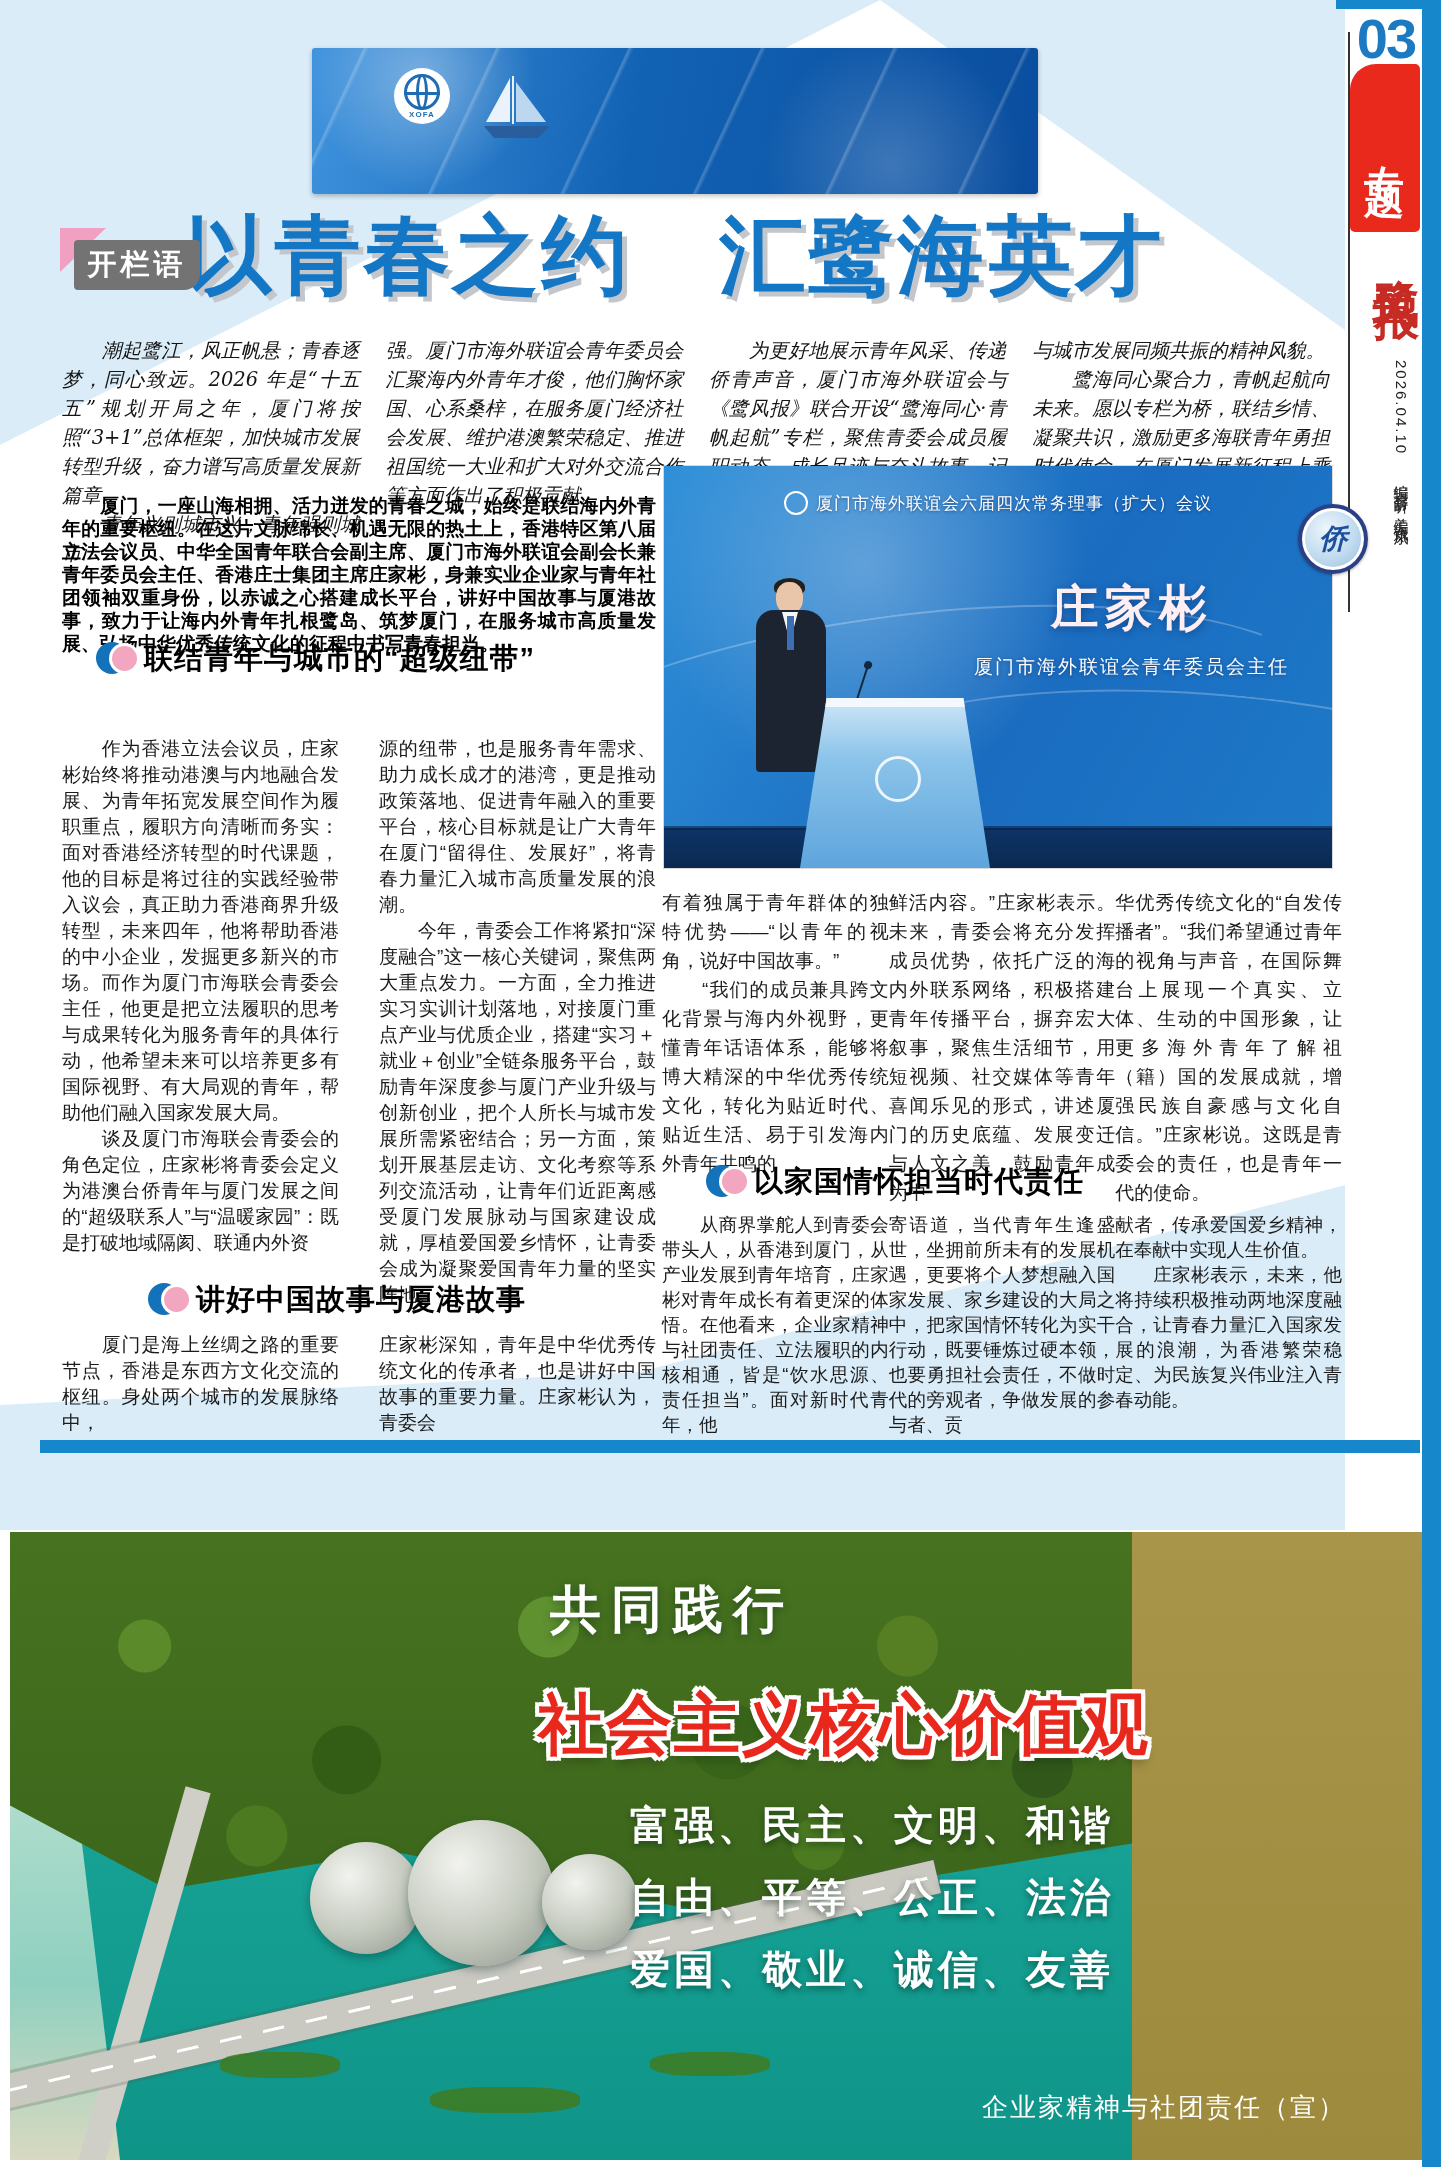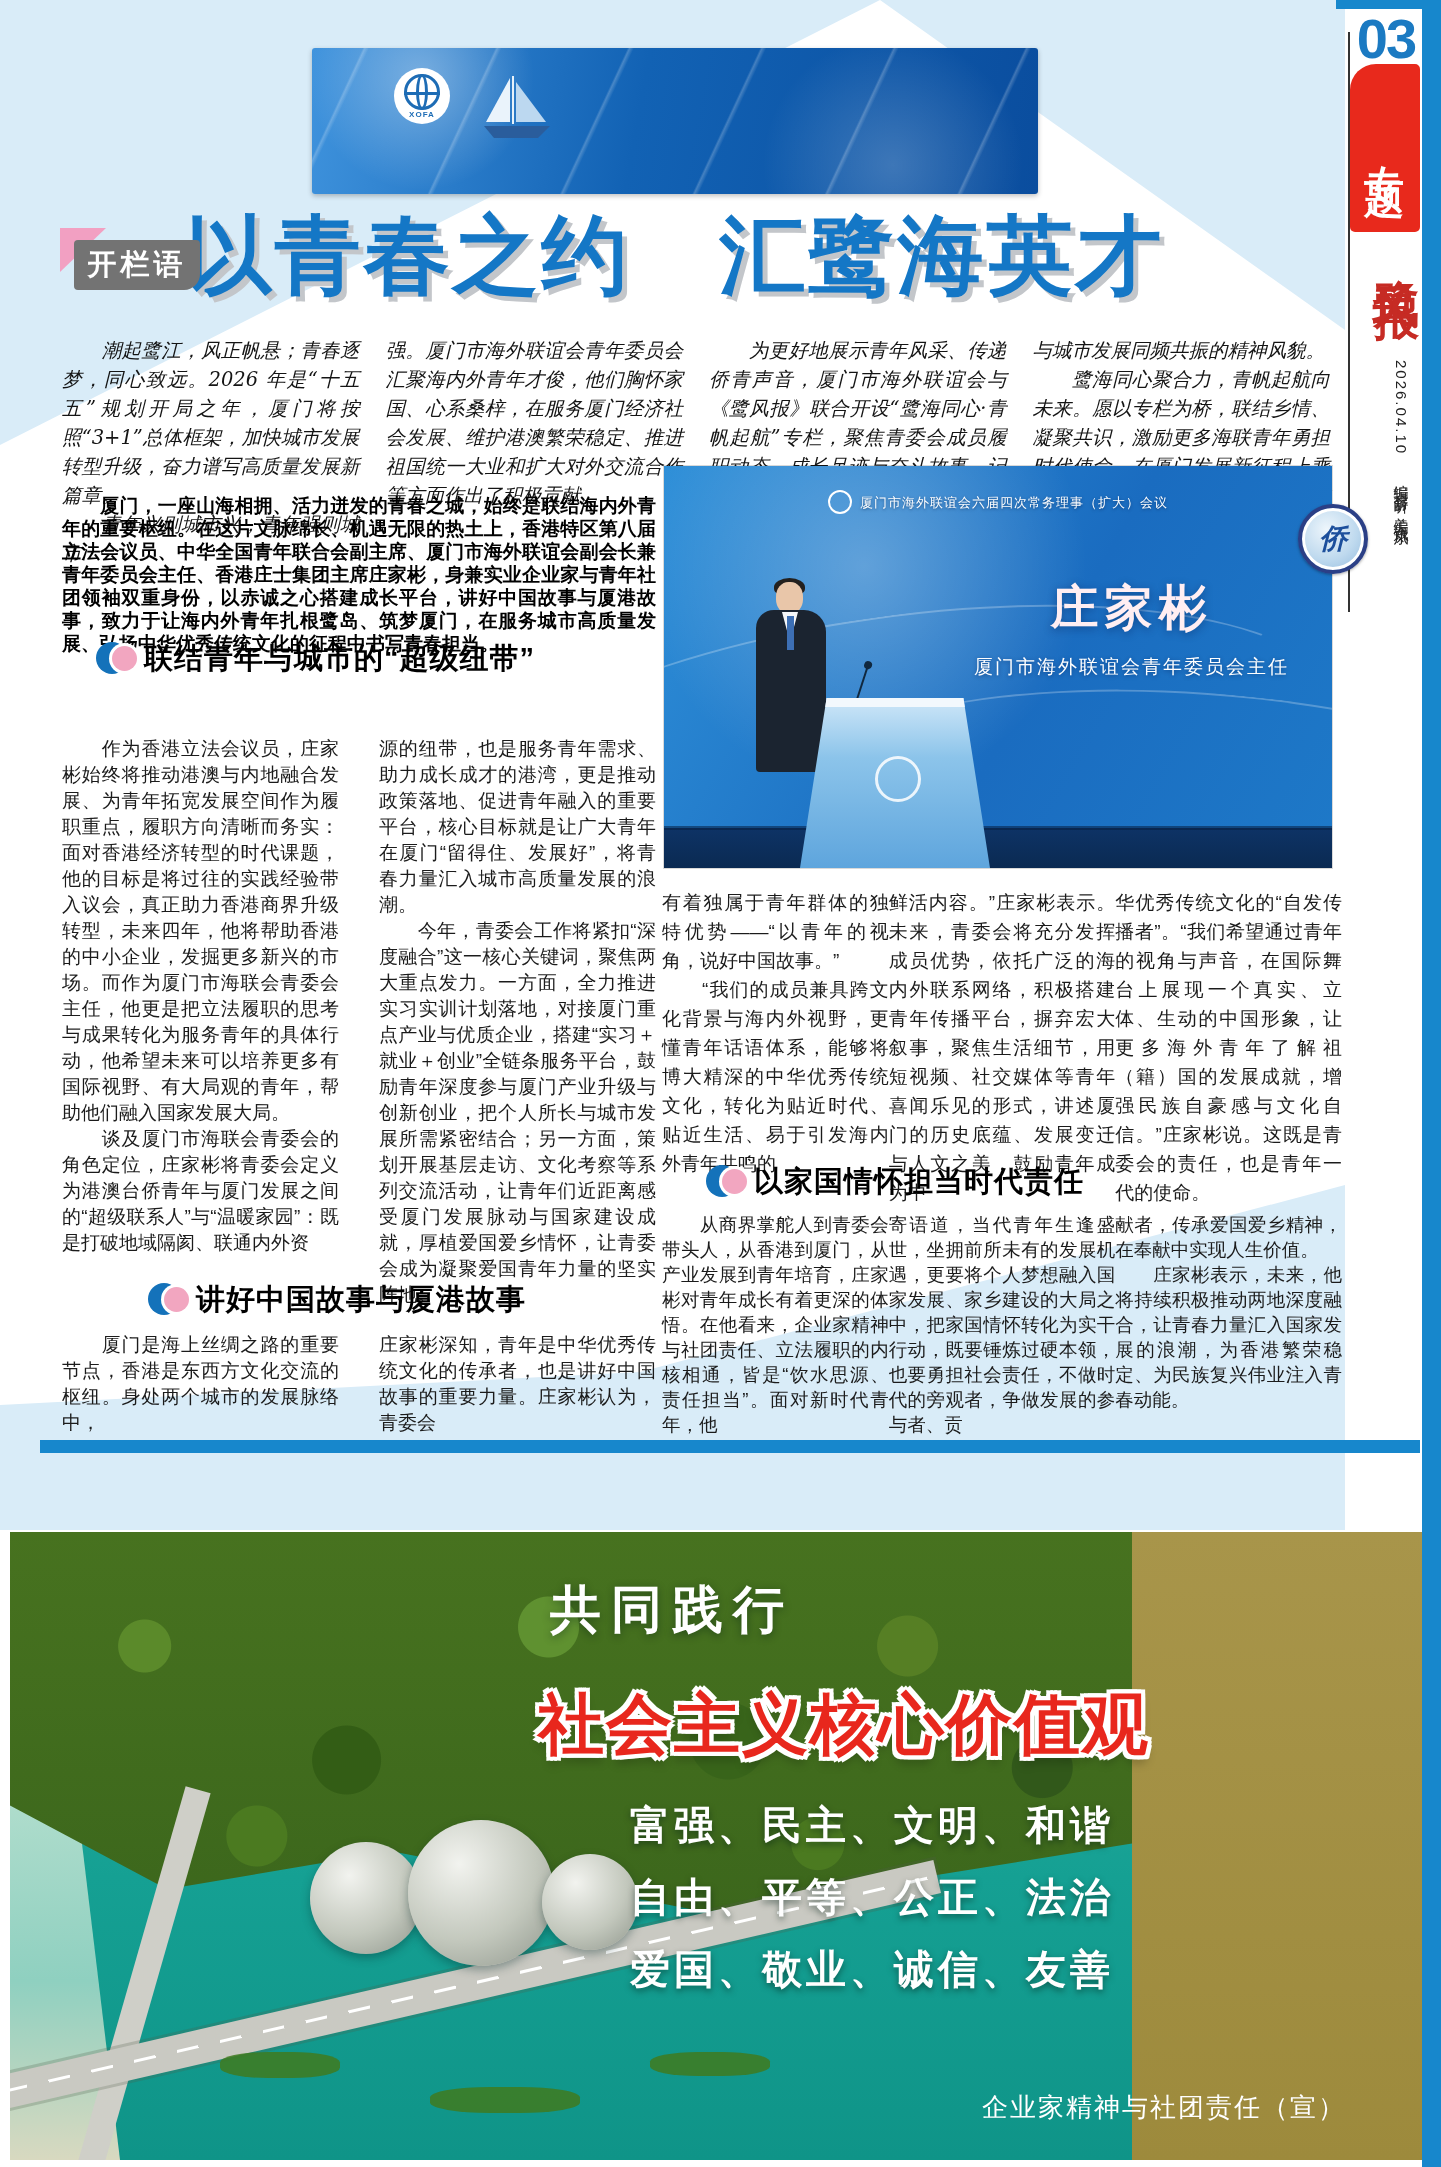--- a/index.html
+++ b/index.html
@@ -82,21 +82,21 @@
   .photo{left:664px;top:466px;width:668px;height:402px;overflow:hidden;
          background:
            radial-gradient(circle at 30% 25%,rgba(255,255,255,.28),transparent 40%),
            linear-gradient(120deg,#2e8fd8,#1a6cc0 55%,#1e79c8);
          box-shadow:0 0 0 1px rgba(0,0,0,.15);}
   .ph-wave{position:absolute;width:900px;height:300px;border:2px solid rgba(255,255,255,.22);
            border-radius:50%;border-color:rgba(255,255,255,.25) transparent transparent transparent;}
   .ph-floor{position:absolute;left:0;bottom:0;width:100%;height:40px;
             background:linear-gradient(#0e3366,#0a2a52);}
   .ph-stage{position:absolute;left:0;bottom:38px;width:100%;height:4px;background:rgba(6,30,64,.55);}
-  .ph-arc{position:absolute;left:0;right:0;top:26px;text-align:center;color:#fff;font-size:13px;
+  .ph-arc{position:absolute;left:0;right:0;top:26px;text-align:center;color:#fff;font-size:17px;
           letter-spacing:1px;text-shadow:0 1px 3px rgba(0,20,60,.5);}
   .ph-arclogo{display:inline-block;vertical-align:middle;width:20px;height:20px;border-radius:50%;
               border:2px solid #fff;margin-right:8px;position:relative;top:-2px;}
   .ph-name{position:absolute;left:40%;right:0;top:110px;text-align:center;color:#ffeef2;font-size:48px;
            font-weight:bold;letter-spacing:6px;text-shadow:0 2px 8px rgba(0,20,70,.4);}
   .ph-role{position:absolute;left:40%;right:0;top:188px;text-align:center;color:#fff;font-size:19px;
            letter-spacing:2px;text-shadow:0 1px 4px rgba(0,20,70,.45);}
   .podium{position:absolute;left:136px;bottom:0;width:190px;height:170px;
           background:linear-gradient(180deg,#cfe7f8,#8cc4ea 35%,#5ea5dd);
           clip-path:polygon(14% 0,86% 0,100% 100%,0 100%);}

